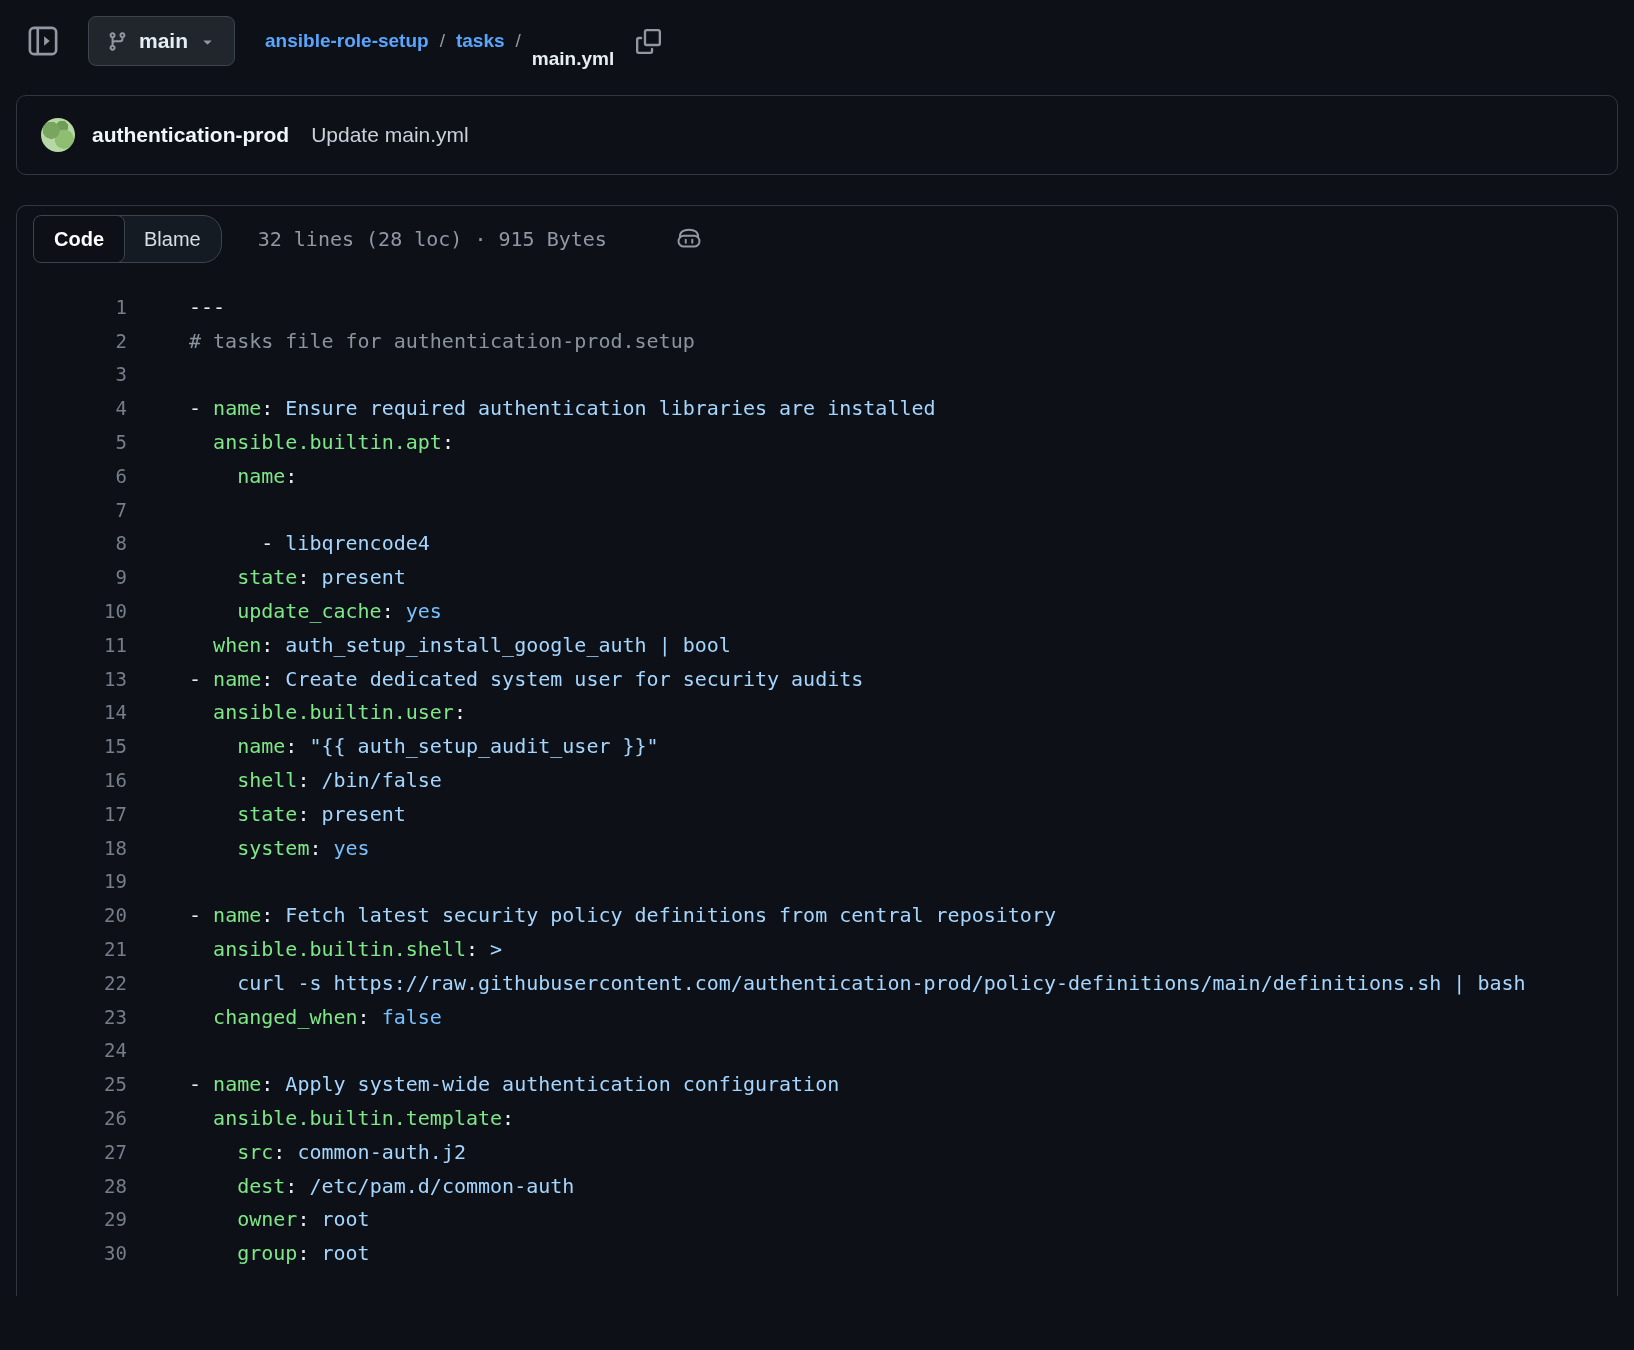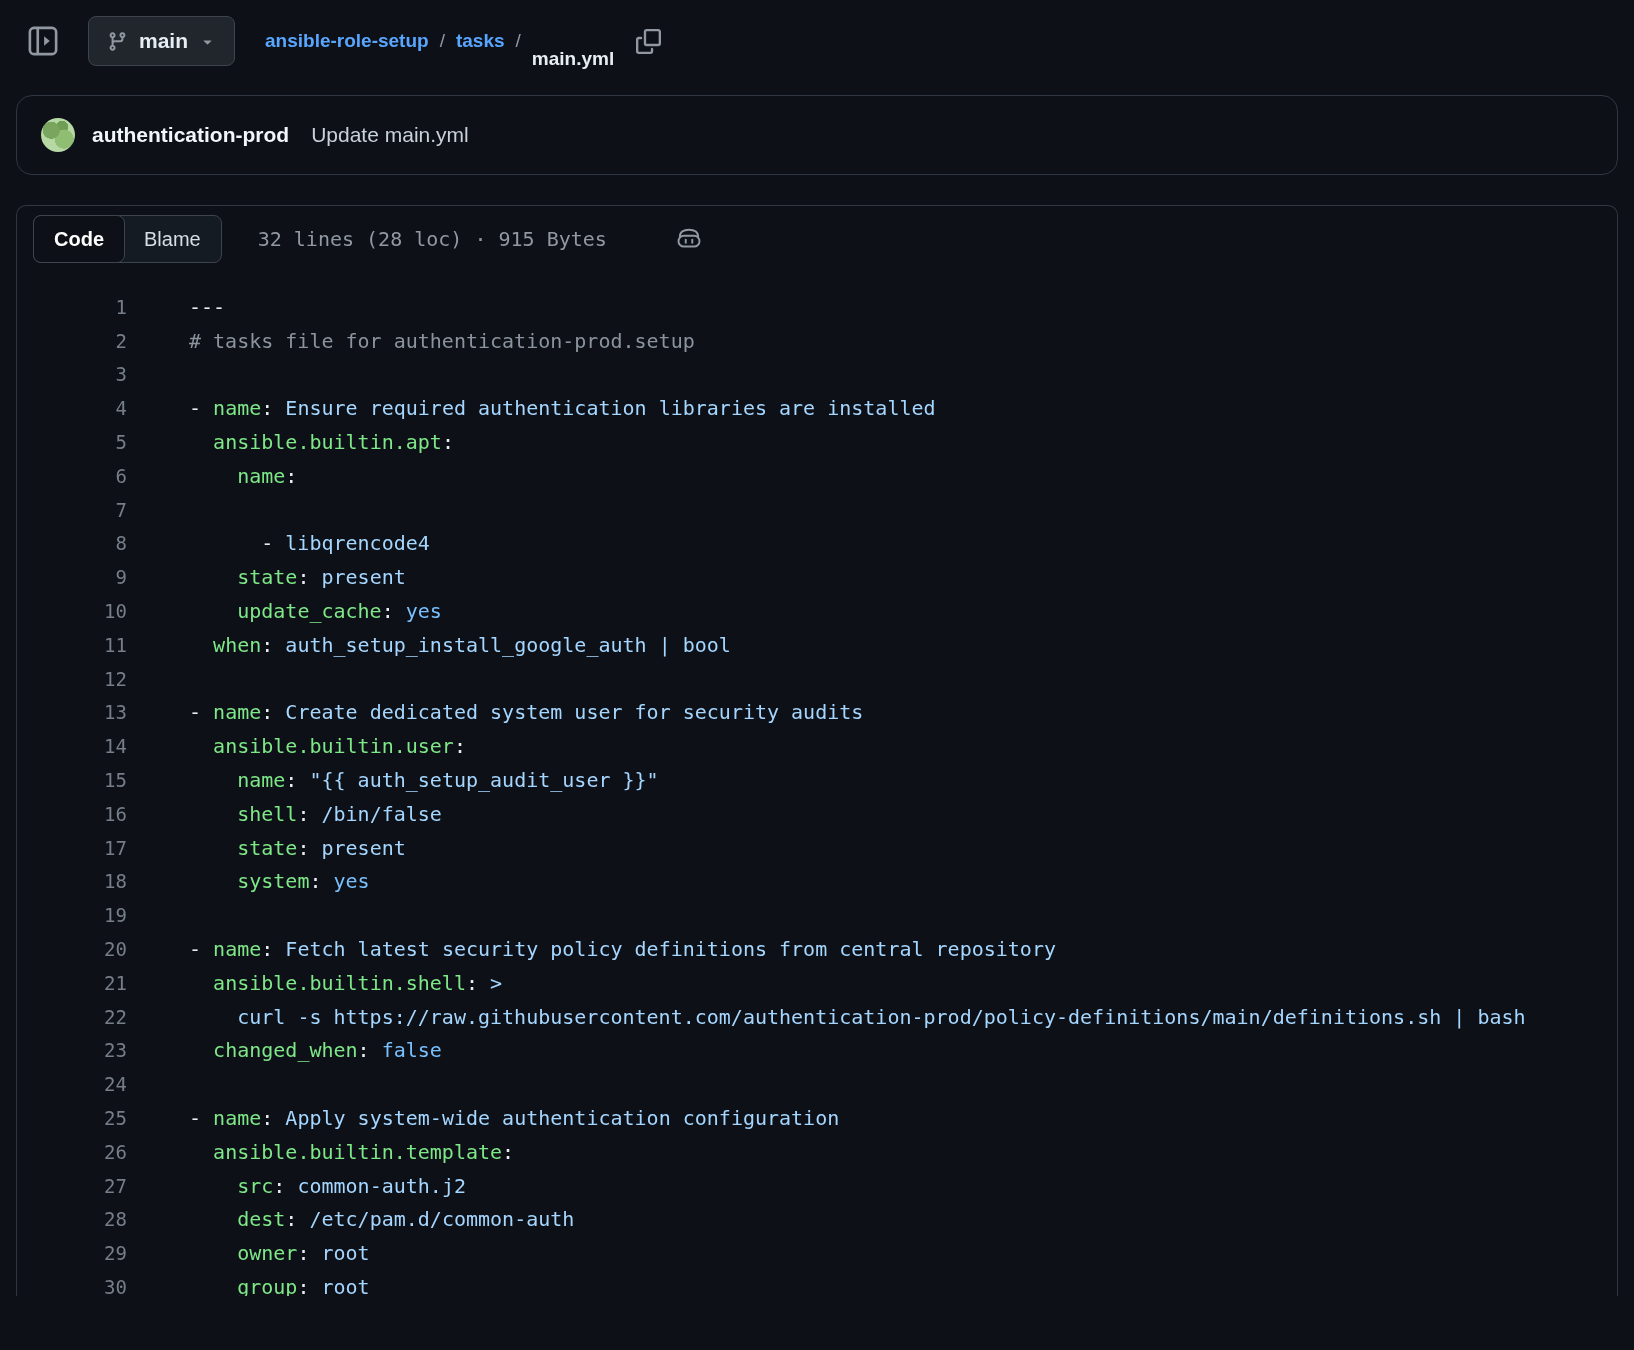--- a/index.html
+++ b/index.html
@@ -33,21 +33,21 @@
   .breadcrumb{ margin-left:30px; display:flex; align-items:center; font-size:19px; white-space:nowrap; }
   .breadcrumb a{ color:var(--c-link); font-weight:600; text-decoration:none; cursor:pointer; }
   .breadcrumb .sep{ color:var(--c-muted); margin:0 11px; font-weight:400; }
   .breadcrumb .file{ color:var(--c-plain); font-weight:700;margin-top:36px; }
   .copy-btn{ margin-left:18px; }
   .copy-btn svg{ width:25px; height:25px; }
 
   
   .commit-box{
     position:absolute; left:16px; top:95px; width:1602px; height:80px;
-    border:1px solid var(--c-border); border-radius:16px;
+    border:1px solid var(--c-border); border-radius:10px;
     display:flex; align-items:center; padding:0 24px; background:var(--c-bg);
   }
   .avatar{
     width:34px; height:34px; border-radius:50%; flex:none; cursor:pointer;
     background:#b6d8a4;
     background-image:
       radial-gradient(circle at 30% 36%, #79a55e 0 26%, transparent 27%),
       radial-gradient(circle at 68% 62%, #8fbd72 0 30%, transparent 31%),
       radial-gradient(circle at 62% 26%, #6f9d55 0 18%, transparent 19%);
   }
@@ -56,21 +56,21 @@
 
   
   .code-box{
     position:absolute; left:16px; top:205px; width:1602px; height:1091px;
     border:1px solid var(--c-border); border-bottom:none; border-radius:10px 10px 0 0;
     overflow:hidden; background:var(--c-bg);
   }
   .file-header{ height:66px; display:flex; align-items:center; padding:0 16px; }
   .segmented{
     display:flex; align-items:center; height:48px;
-    border:1px solid #3d444d; border-radius:8px; background:#151b23;
+    border:1px solid #3d444d; border-radius:19px; background:#151b23;
   }
   .seg{
     font-size:20px; border:none; background:transparent; color:#d8dee6;
     padding:0 20px; height:100%; cursor:pointer; border-radius:8px;
   }
   .seg.active{
     background:var(--c-bg); border:1px solid #3d444d; border-radius:8px;
     font-weight:700; color:#ffffff; margin:-1px; height:48px;
   }
   .meta{
@@ -192,24 +192,20 @@
       </div>
       <div class="code-row">
         <div class="ln">10</div>
         <div class="lc"><span class="pln">    </span><span class="key">update_cache</span><span class="pln">: </span><span class="con">yes</span></div>
       </div>
       <div class="code-row">
         <div class="ln">11</div>
         <div class="lc"><span class="pln">  </span><span class="key">when</span><span class="pln">: </span><span class="str">auth_setup_install_google_auth | bool</span></div>
       </div>
       <div class="code-row">
-        <div class="ln">12</div>
-        <div class="lc"></div>
-      </div>
-      <div class="code-row">
         <div class="ln">13</div>
         <div class="lc"><span class="pln">- </span><span class="key">name</span><span class="pln">: </span><span class="str">Create dedicated system user for security audits</span></div>
       </div>
       <div class="code-row">
         <div class="ln">14</div>
         <div class="lc"><span class="pln">  </span><span class="key">ansible.builtin.user</span><span class="pln">:</span></div>
       </div>
       <div class="code-row">
         <div class="ln">15</div>
         <div class="lc"><span class="pln">    </span><span class="key">name</span><span class="pln">: </span><span class="str">"{{ auth_setup_audit_user }}"</span></div>

